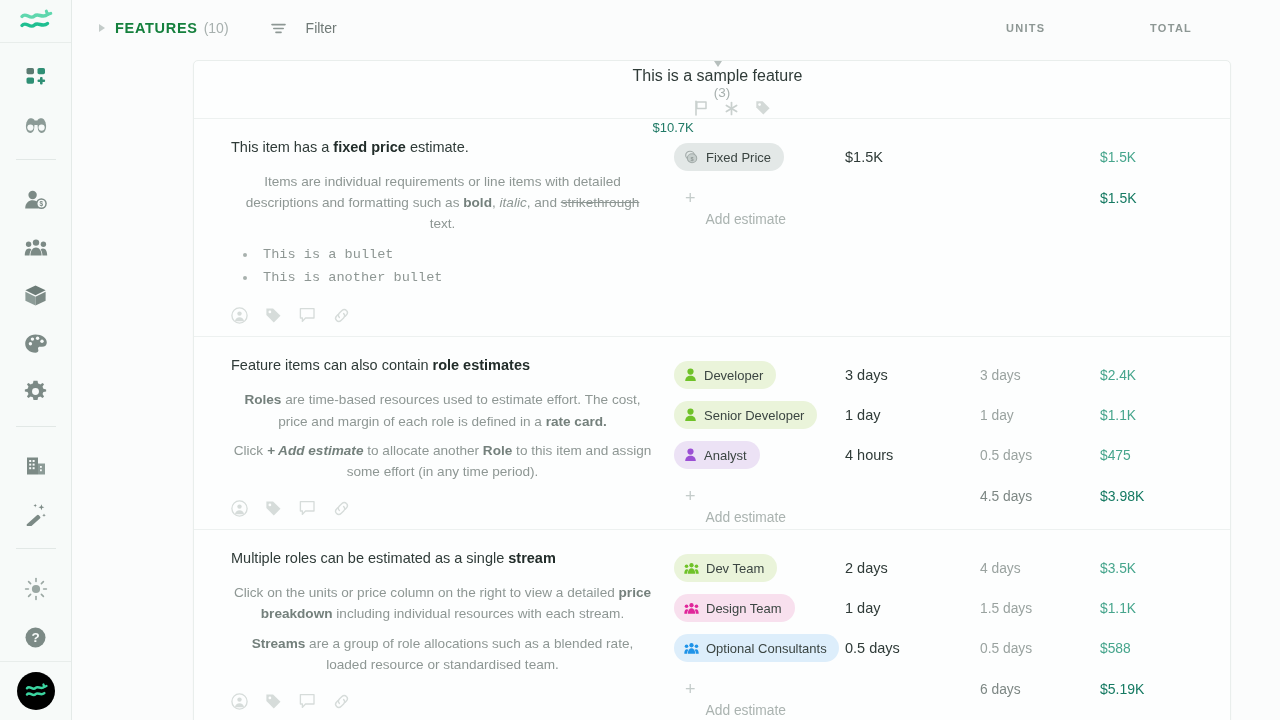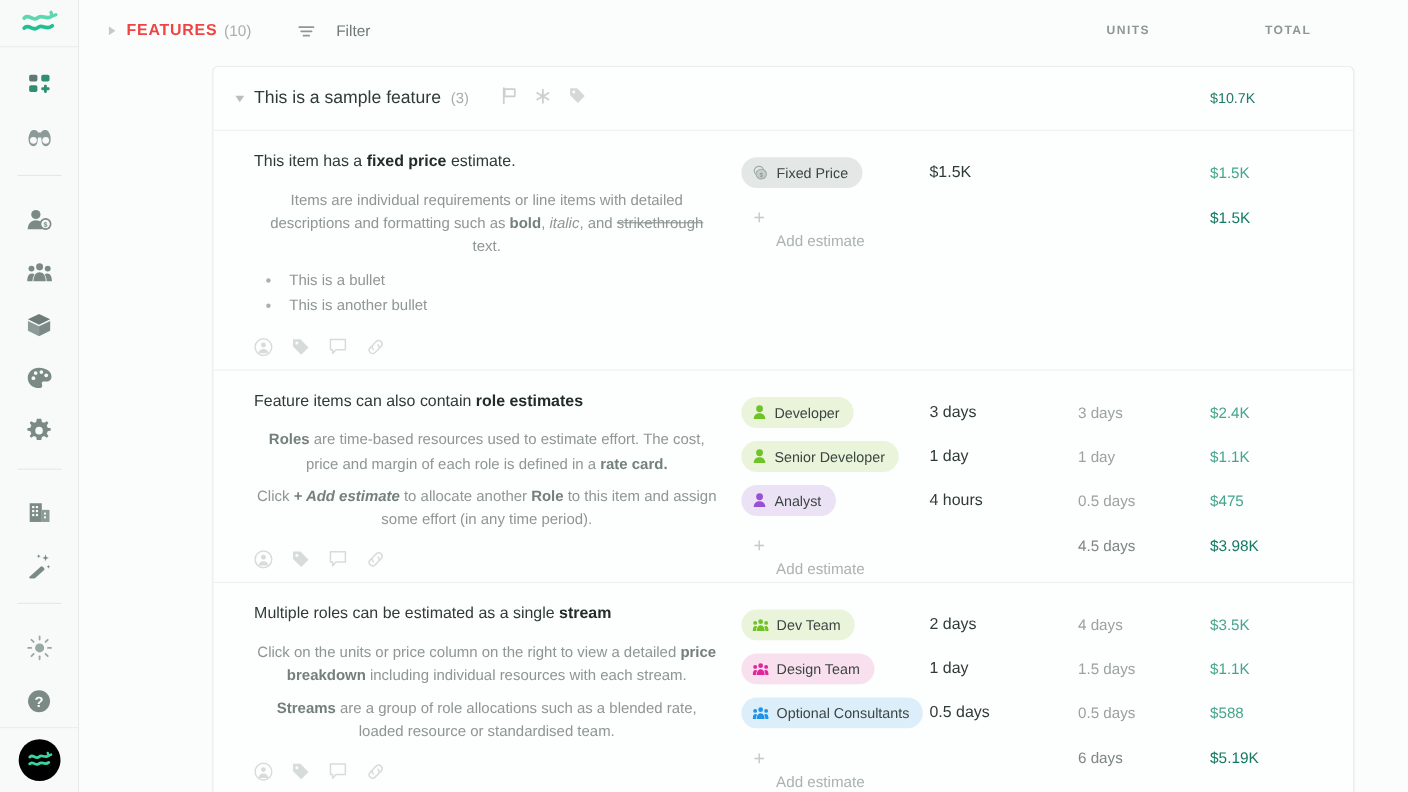--- a/index.html
+++ b/index.html
@@ -76,21 +76,21 @@
     border-top: 4.5px solid transparent;
     border-bottom: 4.5px solid transparent;
   }
   .tri-down {
     width: 0; height: 0;
     border-top: 6px solid #b6bfbd;
     border-left: 4.5px solid transparent;
     border-right: 4.5px solid transparent;
   }
   .hdr-title {
-    font-size: 14.5px; font-weight: bold; color: #ef4444;
+    font-size: 14.5px; font-weight: bold; color: #15803d;
     letter-spacing: 0.7px; margin-left: 3px;
   }
   .hdr-count { font-size: 14px; color: #a7b0ae; margin-left: 6px; font-weight: normal; }
   .hdr-filter {
     display: flex; align-items: center; gap: 20px;
     margin-left: 42px; cursor: pointer;
     color: #6f7976; font-size: 14px;
   }
   .hdr-spacer { flex: 1 1 auto; }
   .col-label {
@@ -106,20 +106,21 @@
     background: #fdfefe;
     border: 1px solid #e9eeec;
     border-radius: 5px 5px 0 0;
     box-shadow: 0 1px 2px rgba(40,60,55,0.035);
   }
   .feature-head {
     display: flex; align-items: center;
     height: 58px;
     padding: 0 0 0 11px;
     border-bottom: 1px solid #edf1f0;
+    flex-direction: column;
   }
   .fh-caret { width: 26px; display: flex; align-items: center; justify-content: center; cursor: pointer; }
   .fh-title { font-size: 16px; color: #2f3b38; }
   .fh-count { font-size: 13.5px; color: #a7b0ae; margin-left: 9px; }
   .fh-icons { display: flex; align-items: center; gap: 16px; margin-left: 30px; }
   .fh-spacer { flex: 1 1 auto; }
   .fh-total {
     font-size: 13px; color: #207a66; width: 130px; padding-right: 40px;
     text-align: left;
   }
@@ -144,20 +145,21 @@
     font-size: 13.6px; color: #8e9794; line-height: 1.56;
     margin-bottom: 8px;
     text-align: center;
   }
   .item-desc b { font-weight: bold; color: #74807c; }
   .item-desc i { font-style: italic; }
   .item-desc s { text-decoration: line-through; }
   .item-bullets {
     margin: 8px 0 0 26px; padding: 0;
     list-style: disc;
+    font-family: Liberation Mono, monospace;
   }
   .item-bullets li {
     font-size: 13.6px; color: #8e9794; line-height: 1.72;
     padding-left: 6px;
   }
   .item-bullets li::marker { color: #a8b1ae; }
   .item-actions {
     display: flex; align-items: center; gap: 17px;
     margin-top: 18px;
   }

